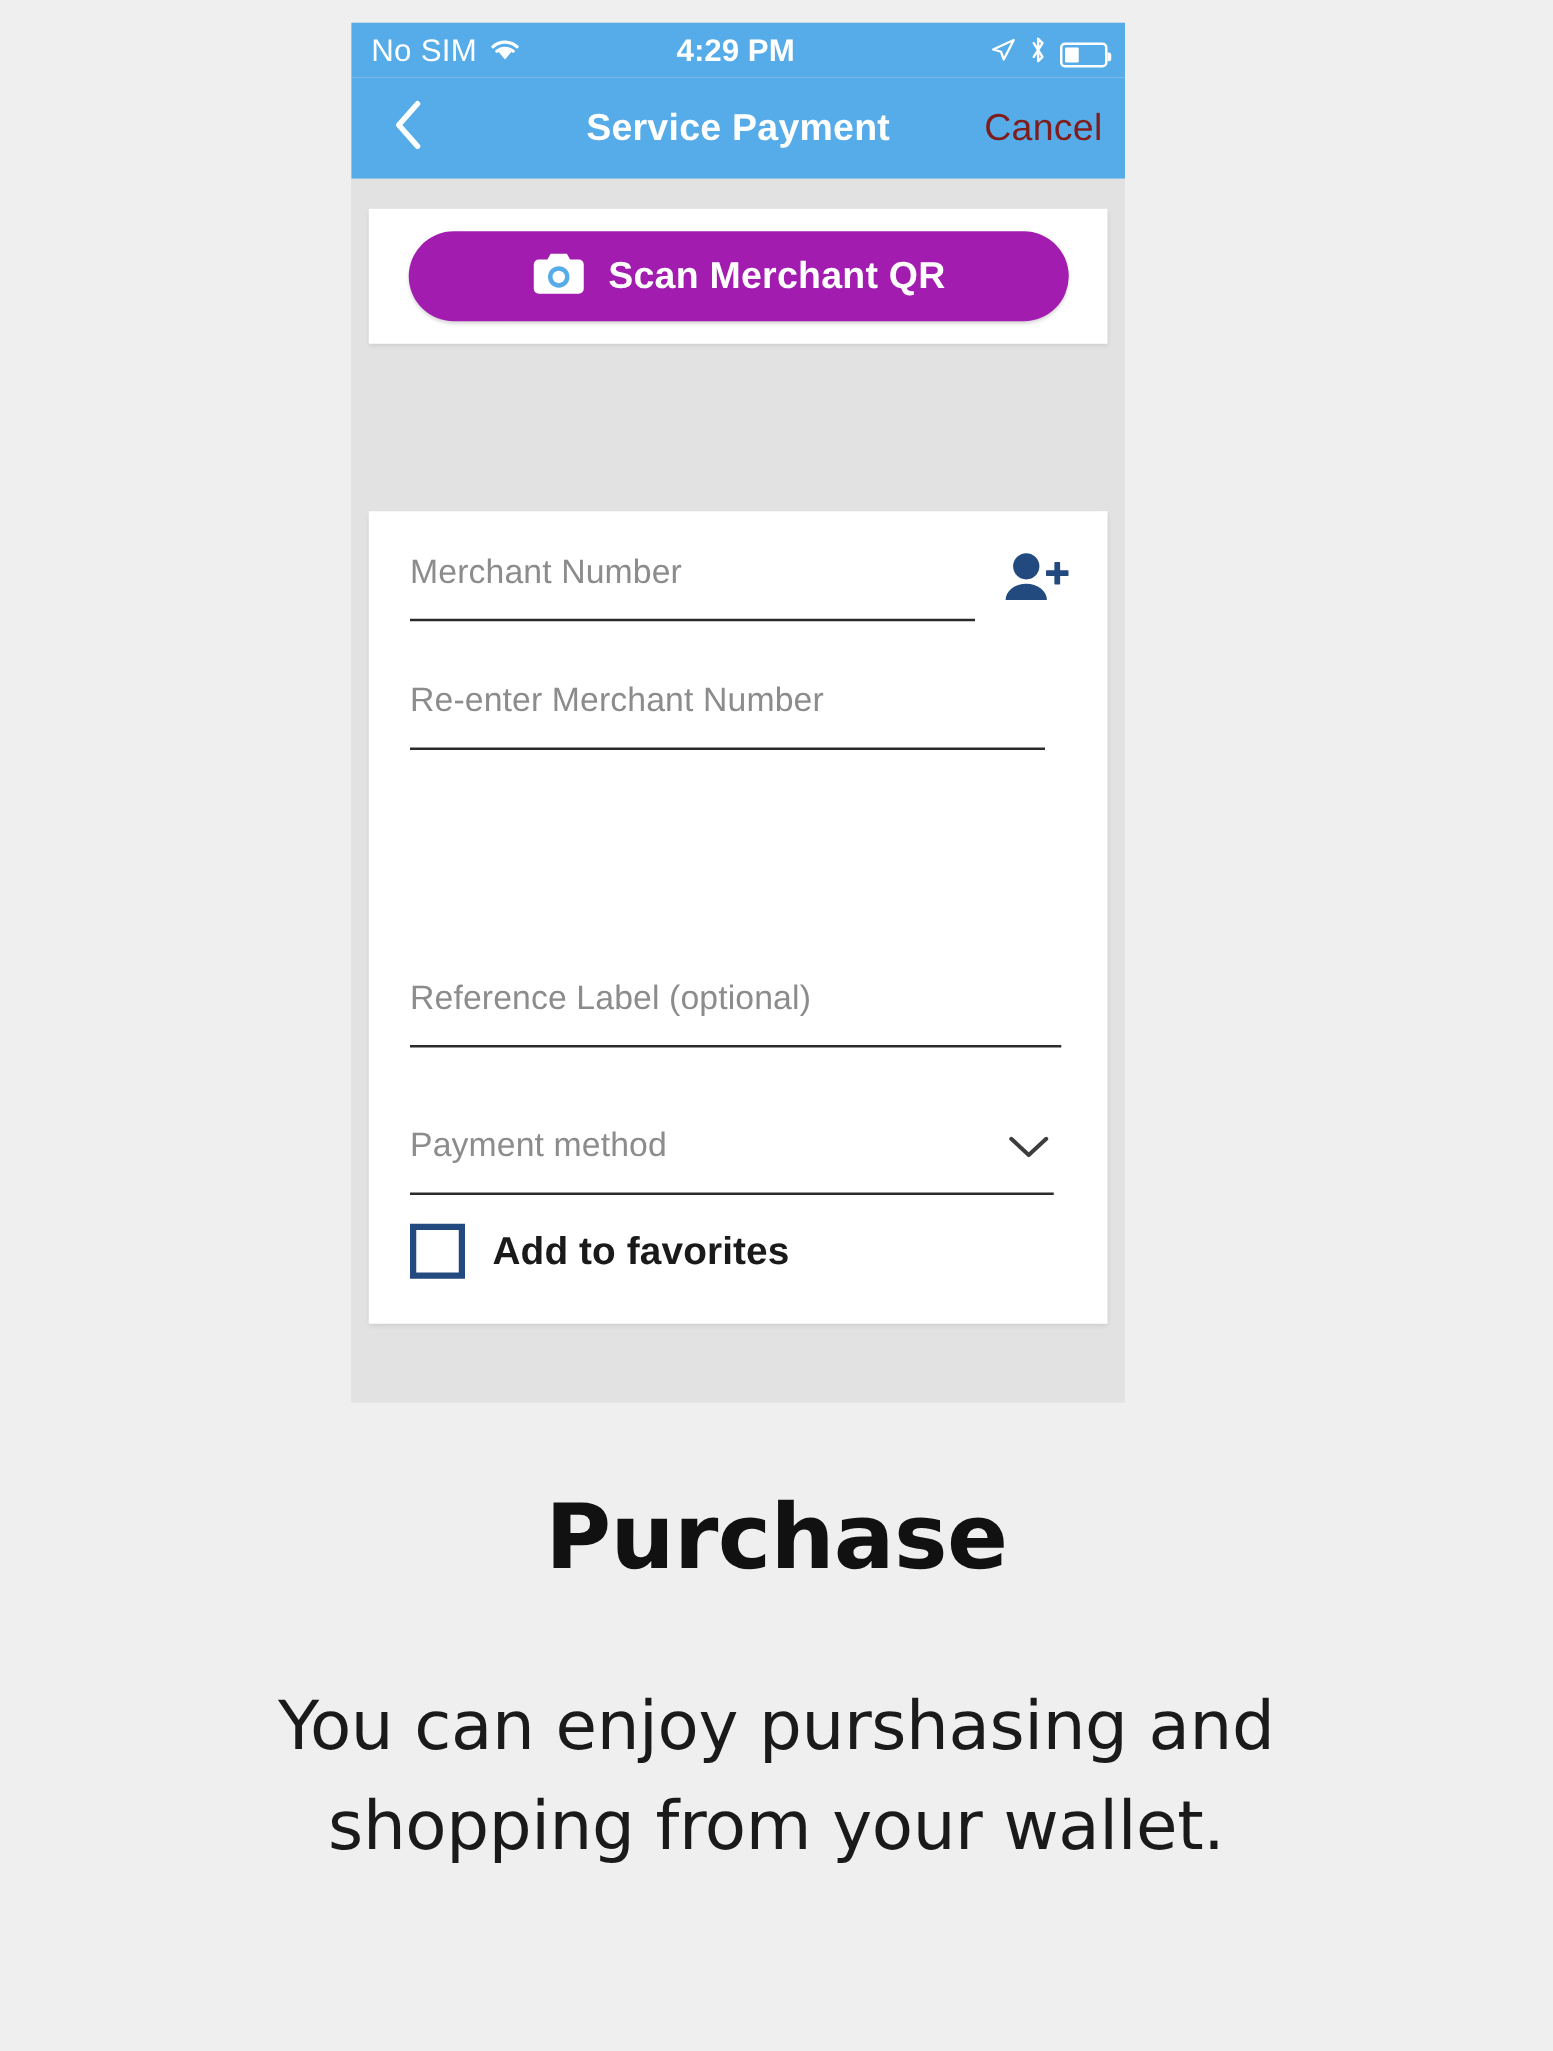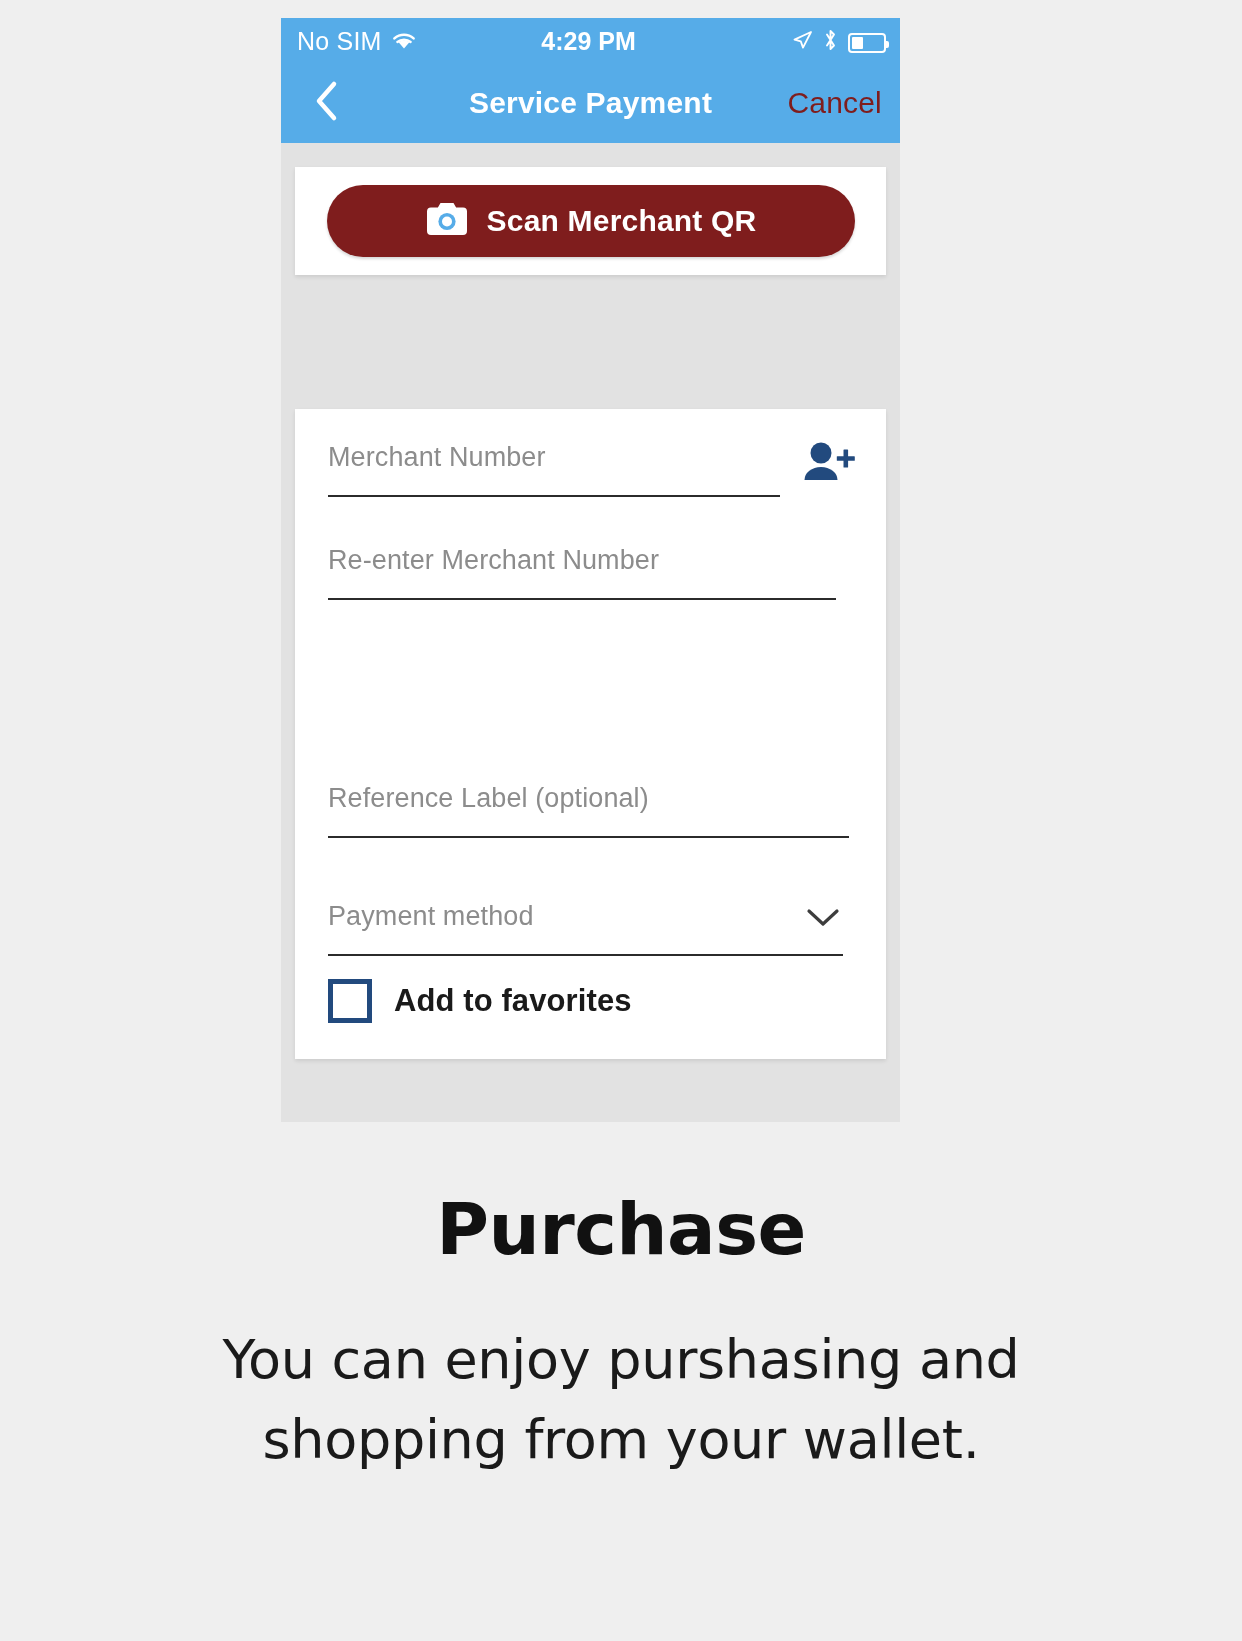--- a/index.html
+++ b/index.html
@@ -126,21 +126,21 @@
 
   
   .scan-card {
     position: absolute;
     left: 14px; top: 24px;
     width: 591px; height: 108px;
     display: flex; align-items: center; justify-content: center;
   }
   .scan-btn {
     width: 528px; height: 72px;
-    background: #7f1d1d;
+    background: #a21caf;
     border-radius: 36px;
     display: flex; align-items: center; justify-content: center;
     gap: 18px;
     box-shadow: 0 2px 3px rgba(0,0,0,0.16);
   }
   .scan-label {
     color: #ffffff;
     font-size: 30px;
     font-weight: bold;
     letter-spacing: .2px;
@@ -215,21 +215,21 @@
   }
   .caption-title {
     font-family: "DejaVu Sans", sans-serif;
     font-size: 72px;
     font-weight: bold;
     color: #111111;
     letter-spacing: -0.5px;
     line-height: 1.1;
   }
   .caption-body {
-    margin-top: 51px;
+    margin-top: 72px;
     font-family: "DejaVu Sans", sans-serif;
     font-size: 54px;
     font-weight: normal;
     color: #1a1a1a;
     line-height: 1.48;
     letter-spacing: -0.3px;
     padding: 0 116px;
   }
 </style>
 </head>

